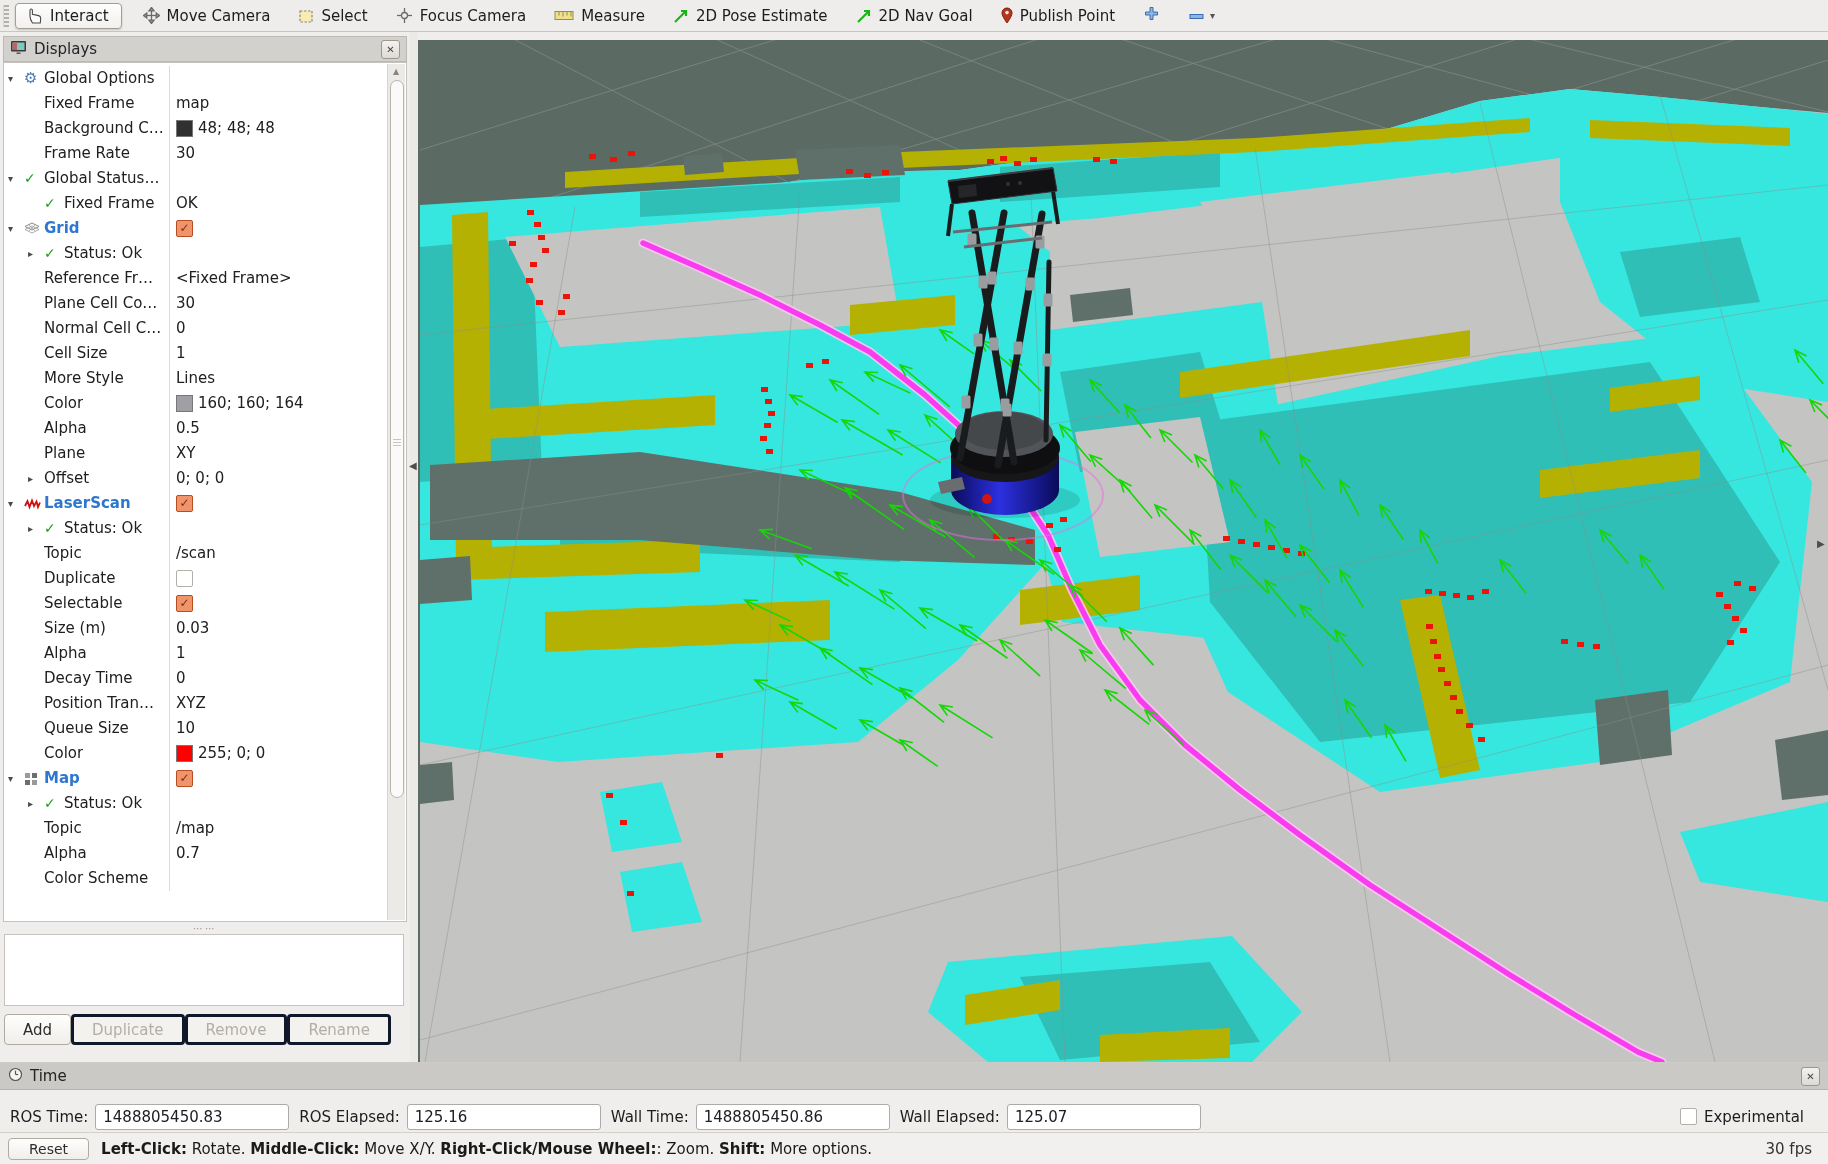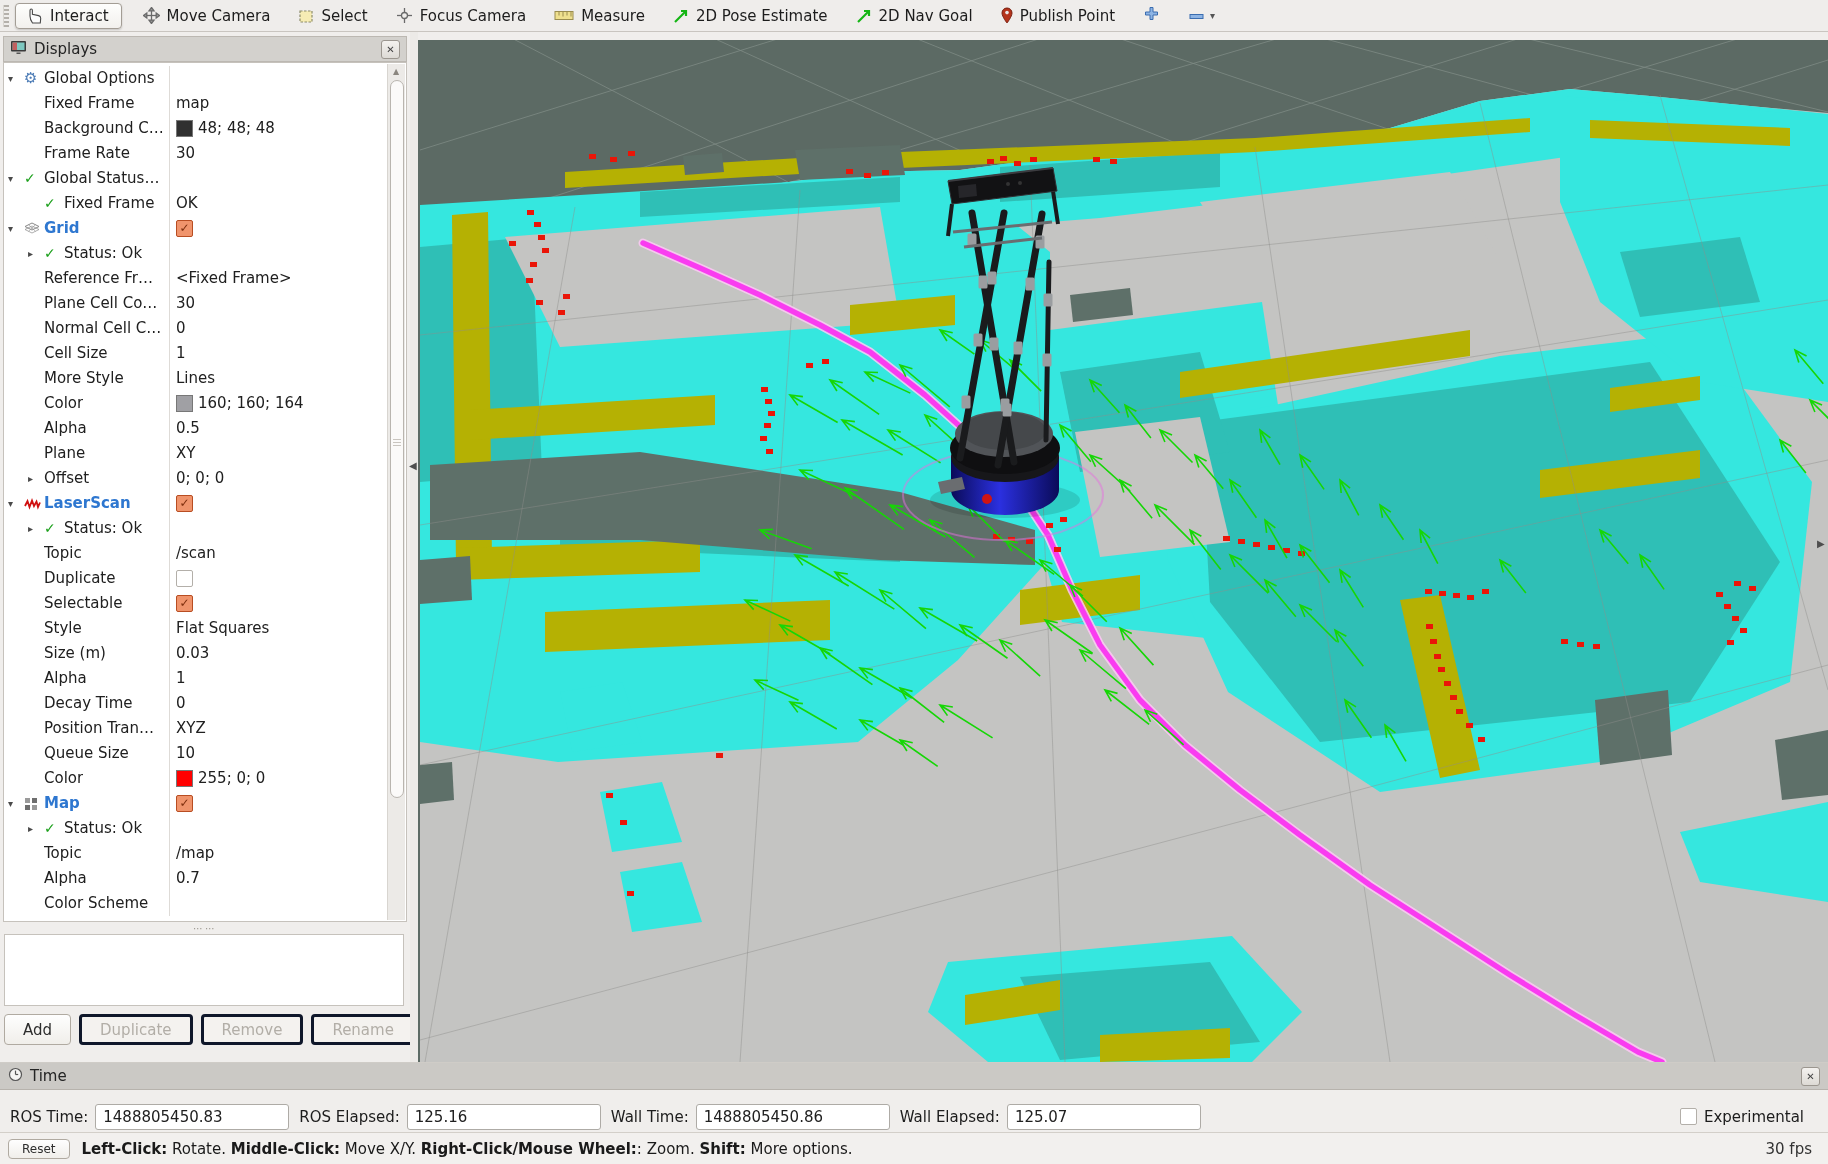--- a/index.html
+++ b/index.html
@@ -46,21 +46,21 @@
   #dp-thumb{position:absolute;left:2px;top:16px;width:12px;height:716px;background:#fbfaf9;
             border:1px solid #b9b5af;border-radius:7px;}
   #dp-thumb:after{content:"";position:absolute;left:2px;right:2px;top:50%;height:7px;
     background:repeating-linear-gradient(180deg,#c9c5bf 0 1px,transparent 1px 3px);}
   .scroll-arrow{position:absolute;left:0;width:16px;text-align:center;font-size:8px;color:#8a867f;}
   #dp-splitter{position:absolute;left:3px;top:892px;width:404px;height:9px;display:flex;
                align-items:center;justify-content:center;}
   #dp-splitter span{letter-spacing:2px;color:#9b968f;font-size:10px;line-height:4px;}
   #dp-desc{position:absolute;left:4px;top:902px;width:400px;height:72px;background:#fff;
            border:1px solid #c6c2bc;box-sizing:border-box;}
-  #dp-buttons{position:absolute;left:4px;top:982px;width:402px;display:flex;gap:8px;}
+  #dp-buttons{position:absolute;left:4px;top:982px;width:402px;display:flex;}
   .pbtn{height:31px;border-radius:4px;font-size:15px;font-family:"DejaVu Sans",sans-serif;padding:0 18px;}
   .pbtn.en{background:linear-gradient(#fefefe,#f0eeea);border:1px solid #b0aaa1;color:#2d2d2d;}
   .pbtn.dis{background:#f4f2ef;border:3px solid #0f172a;color:#b2aea7;}
   
   #vsplitter{position:absolute;left:410px;top:32px;width:8px;height:1030px;background:#eceae7;}
   #viewport{position:absolute;left:418px;top:40px;width:1410px;height:1022px;background:#5c6a64;}
   #viewport svg{display:block;}
   .edge-arrow{position:absolute;font-size:10px;color:#4e4e4e;line-height:16px;}
   
   #time-panel{position:absolute;left:0;top:1062px;width:1828px;height:70px;background:#f0eeec;
@@ -70,21 +70,21 @@
   #tp-body{height:53px;display:flex;align-items:center;gap:9px;padding:0 10px;font-size:15px;}
   .tfield{display:flex;align-items:center;gap:7px;}
   .tinput{width:178px;height:24px;background:#fff;border:1px solid #aeaba6;border-radius:3px;
           font-size:15px;font-family:"DejaVu Sans",sans-serif;color:#202020;padding:0 7px;}
   #tp-exp{margin-left:auto;margin-right:14px;display:flex;align-items:center;gap:7px;}
   
   #status-bar{position:absolute;left:0;top:1132px;width:1828px;height:32px;background:#f2f0ee;
               border-top:1px solid #d3cfc9;display:flex;align-items:center;padding:0 8px;
               box-sizing:border-box;font-size:15px;}
   #reset-btn{background:linear-gradient(#fefefe,#f0eeea);border:1px solid #b0aaa1;border-radius:4px;
-             font-size:12px;font-family:"DejaVu Sans",sans-serif;padding:2px 13px;color:#2d2d2d;}
+             font-size:14px;font-family:"DejaVu Sans",sans-serif;padding:2px 20px;color:#2d2d2d;}
   #help-text{margin-left:12px;color:#1a1a1a;}
   #help-text b{font-weight:bold;}
   #fps{margin-left:auto;margin-right:8px;color:#333;}
 </style>
 </head>
 <body>
 
 <div id="app">
 
   <div id="toolbar">
@@ -419,29 +419,20 @@
               <span class="cbx"></span>
             </div>
           </div>
           <div class="trow">
             <div class="tlabel ind1">
               <span class="texp"></span>
               <span class="ttext">Selectable</span>
             </div>
             <div class="tvalue">
               <span class="cbx on">✓</span>
-            </div>
-          </div>
-          <div class="trow">
-            <div class="tlabel ind1">
-              <span class="texp"></span>
-              <span class="ttext">Style</span>
-            </div>
-            <div class="tvalue">
-              <span>Flat Squares</span>
             </div>
           </div>
           <div class="trow">
             <div class="tlabel ind1">
               <span class="texp"></span>
               <span class="ttext">Size (m)</span>
             </div>
             <div class="tvalue">
               <span>0.03</span>
             </div>

